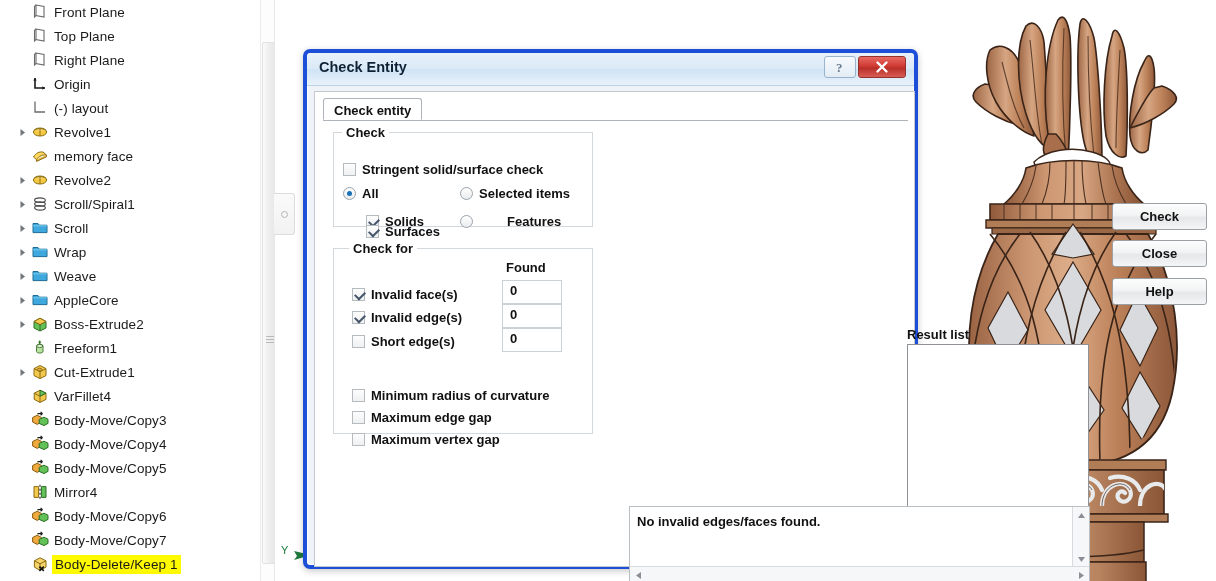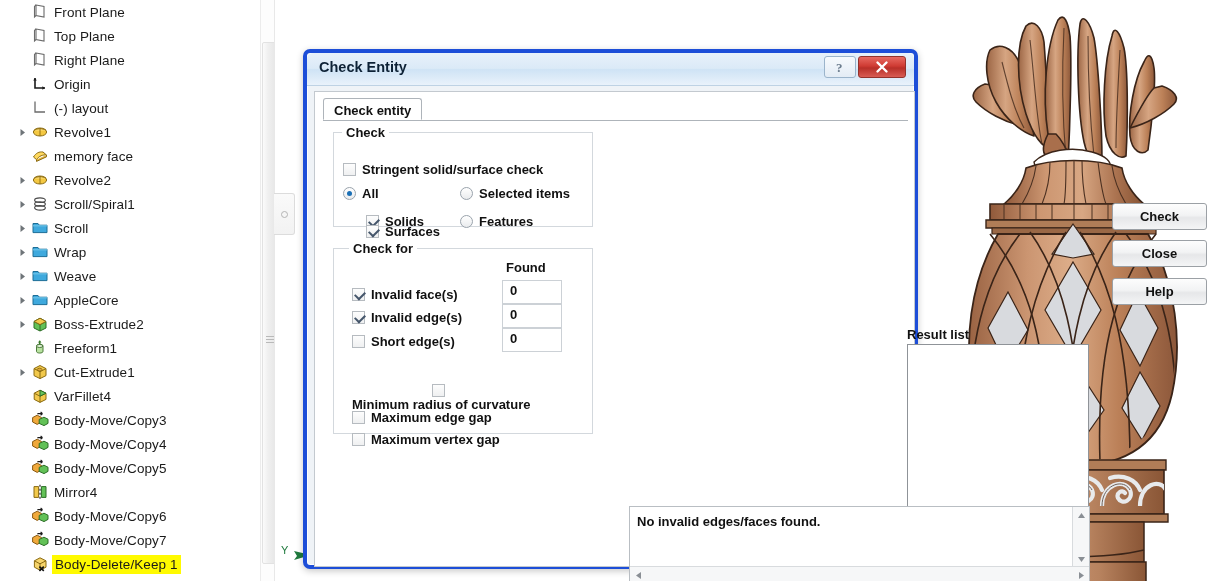--- a/index.html
+++ b/index.html
@@ -198,27 +198,27 @@
     content:"";position:absolute;left:3px;top:3px;width:5px;height:5px;
     border-radius:50%;background:#1a6fb5;
   }
   .lbl{font-size:13px;color:#111;white-space:nowrap;}
 
   #chk-stringent-row{position:absolute;left:9px;top:18px;}
   #radio-all-row{position:absolute;left:9px;top:42px;}
   #radio-selected-row{position:absolute;left:126px;top:42px;}
   #chk-solids-row{position:absolute;left:32px;top:62px;margin-top:8px;}
   #chk-surfaces-row{position:absolute;left:32px;top:80px;}
-  #radio-features-row{position:absolute;left:126px;top:70px;}
+  #radio-features-row{position:absolute;left:126px;top:70px;gap:28px;}
 
   #lbl-found{position:absolute;left:172px;top:4px;font-size:13px;}
   #chk-invalid-face-row{position:absolute;left:18px;top:27px;}
   #chk-invalid-edge-row{position:absolute;left:18px;top:50px;}
   #chk-short-edge-row{position:absolute;left:18px;top:74px;}
-  #chk-min-radius-row{position:absolute;left:18px;top:128px;flex-direction:column;}
+  #chk-min-radius-row{position:absolute;left:18px;top:128px;}
   #chk-max-edge-gap-row{position:absolute;left:18px;top:150px;}
   #chk-max-vertex-gap-row{position:absolute;left:18px;top:172px;}
 
   .found-box{
     position:absolute;left:168px;width:60px;height:24px;
     border:1px solid #ccd1d6;background:#ffffff;
     font-size:13px;color:#111;
     padding:2px 0 0 7px;box-sizing:border-box;
   }
   #found-faces{top:24px;}

